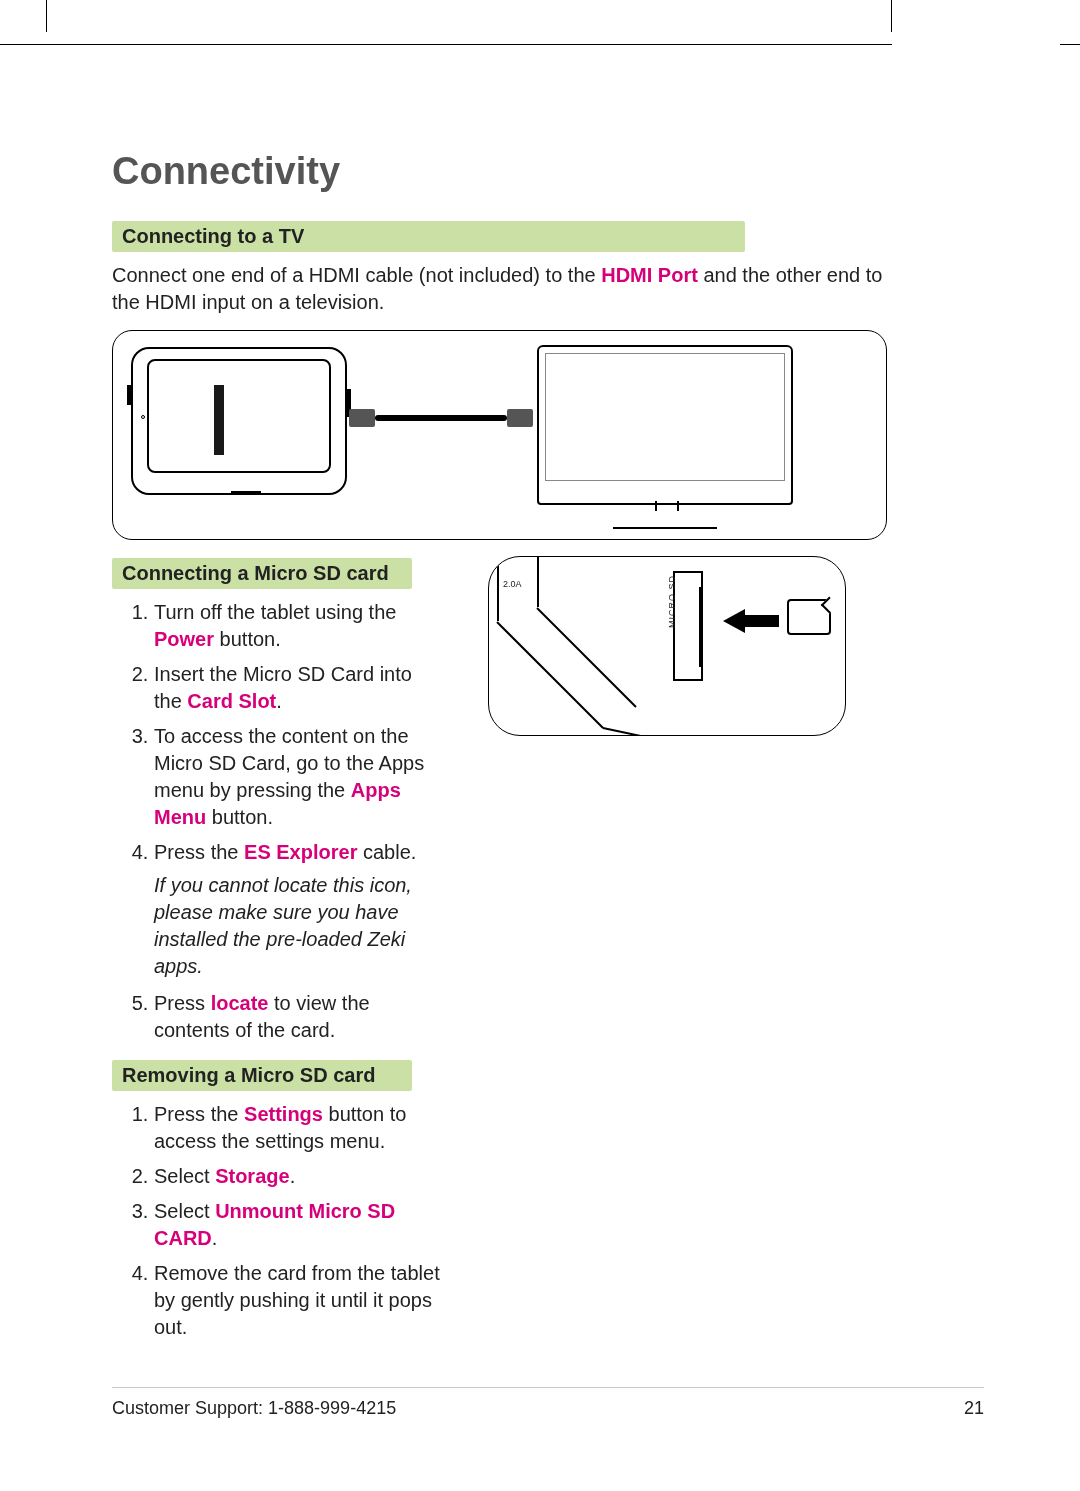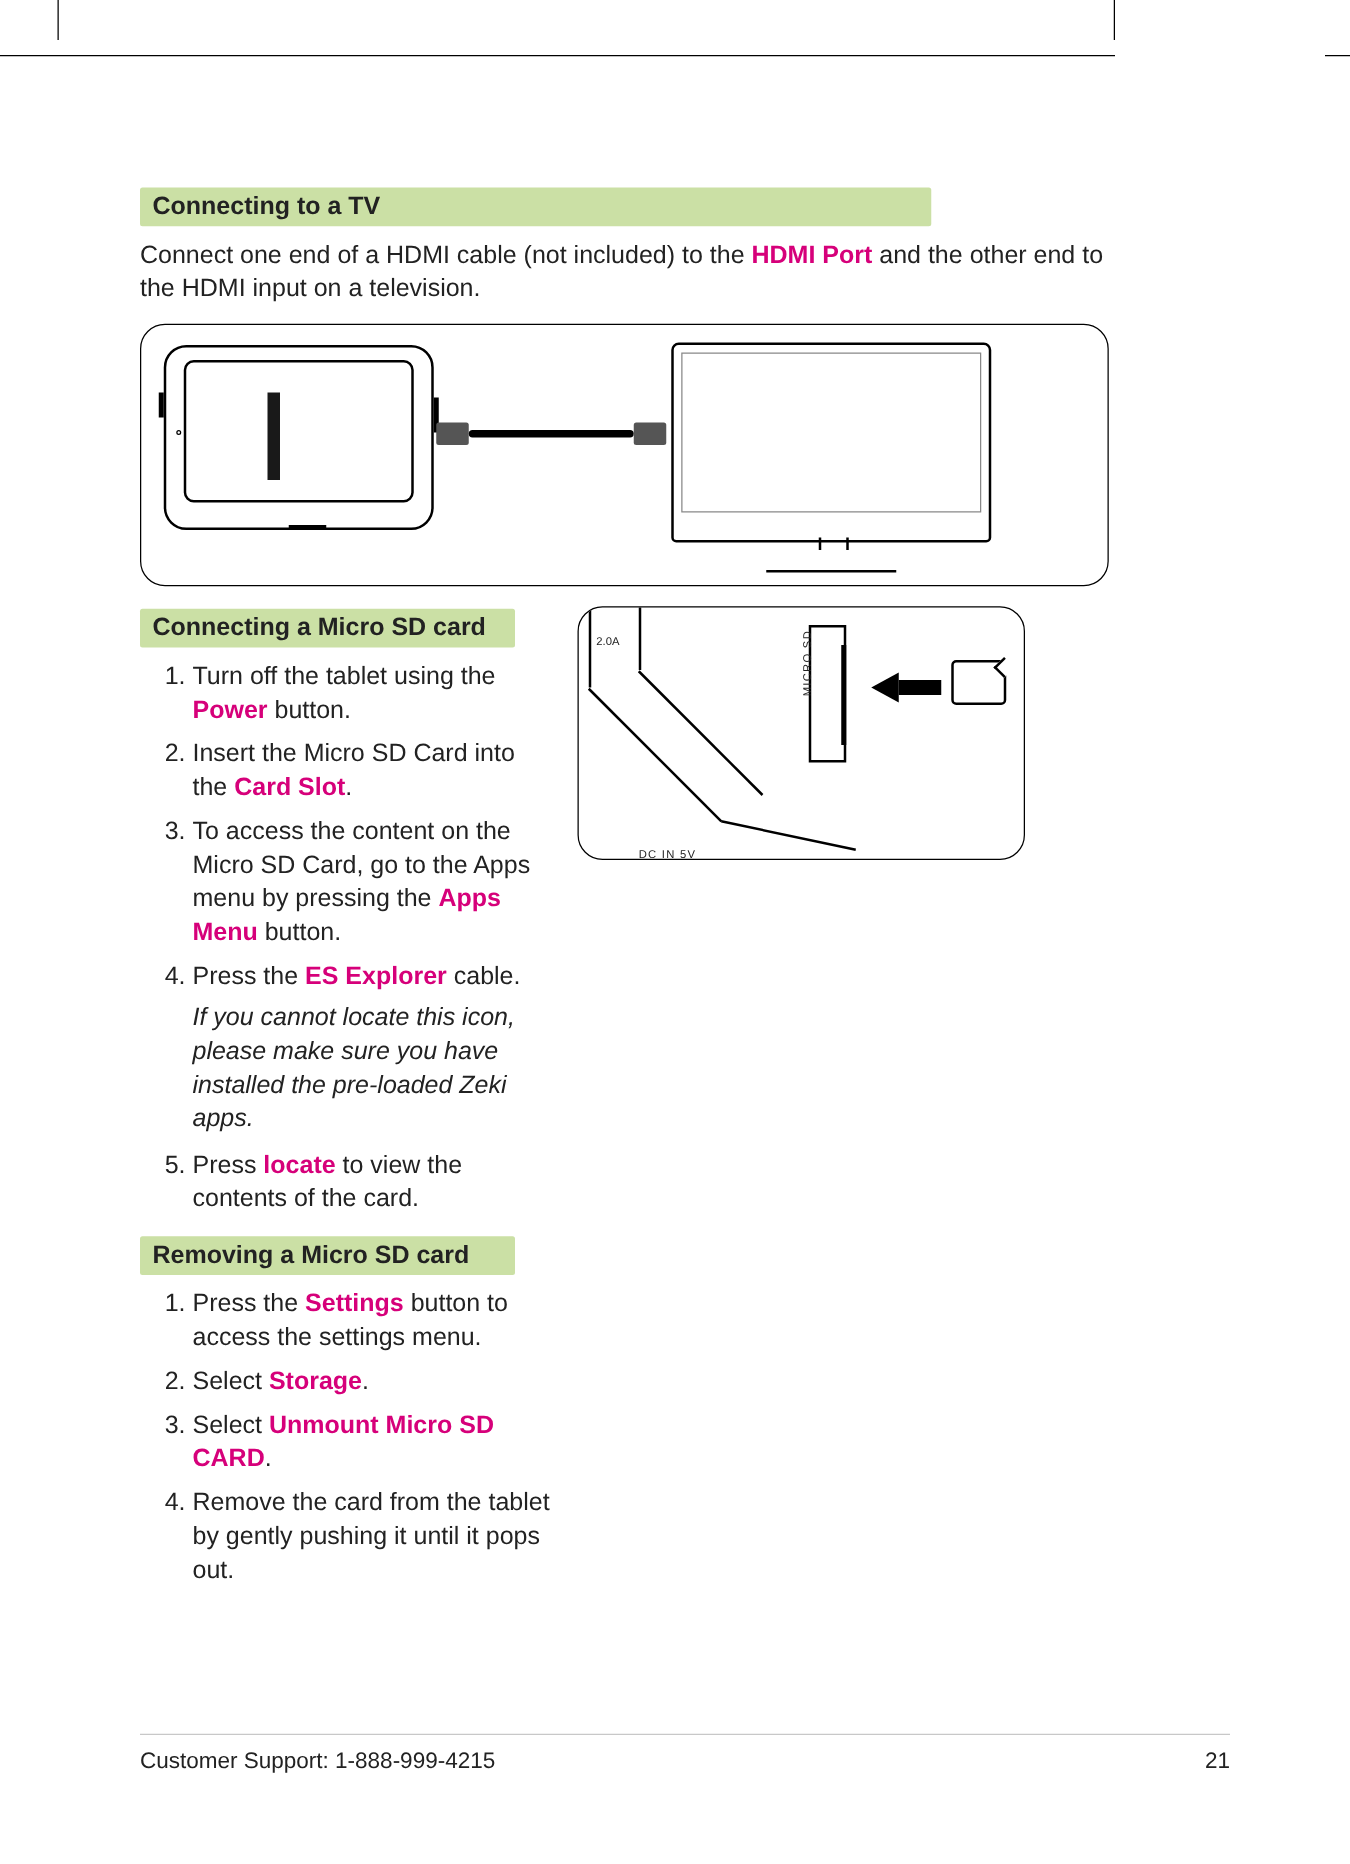--- a/index.html
+++ b/index.html
@@ -109,39 +109,40 @@
     position:absolute; left: 500px; top: 176px; width: 104px; height: 22px;
     border-bottom: 2px solid #000;
   }
   .tv-stand::before {
     content:""; position:absolute; left: 42px; top:-6px; width:20px; height:10px; border-left:2px solid #000; border-right:2px solid #000;
   }
 
   
   .cols {
     display: flex;
-    gap: 20px;
+    gap: 30px;
     align-items: flex-start;
   }
   .col-left { width: 330px; }
   .col-right { flex: 1; }
 
   ol.steps {
     margin: 10px 0 16px 0;
     padding-left: 42px;
   }
   ol.steps li { margin-bottom: 8px; }
   .note { margin: 6px 0 10px 0; }
 
   
   .sd-figure {
-    width: 358px; height: 203px;
-    border: 1.5px solid #000; border-radius: 20px;
+    width: 358px; height: 180px;
+    border: 1.5px solid #000; border-radius: 32px;
     position: relative; overflow: hidden;
     margin-top: -2px;
+    margin-left: 16px;
   }
   .sd-corner {
     position:absolute; left:-4px; top:-4px; width: 220px; height: 236px;
   }
   
   .sd-corner .edge-a { position:absolute; left:12px; top:-2px; width:2px; height:70px; background:#000; }
   .sd-corner .edge-b { position:absolute; left:12px; top:68px; width:150px; height:2px; background:#000; transform-origin:left; transform:rotate(45deg); }
   .sd-corner .edge-c { position:absolute; left:118px; top:174px; width:110px; height:2px; background:#000; transform-origin:left; transform:rotate(12deg); }
   .sd-corner .edge-d { position:absolute; left:52px; top:-2px; width:2px; height:56px; background:#000; }
   .sd-corner .edge-e { position:absolute; left:52px; top:54px; width:140px; height:2px; background:#000; transform-origin:left; transform:rotate(45deg); }
@@ -193,20 +194,21 @@
 
 <div class="page">
 
   <div class="topmarks">
     <div class="v1"></div>
       <div class="v2"></div>
       <div class="h1"></div>
       <div class="h2"></div>
   </div>
 
+  <h1 class="title">Connectivity</h1>
 
   <div class="bar full">Connecting to a TV</div>
   <p class="body">
     <span>Connect one end of a HDMI cable (not included) to the </span><span class="hl">HDMI Port</span><span> and the other end to the HDMI input on a television.</span>
   </p>
 
   <div class="tv-figure">
     <div class="tablet-outline">
       <div class="tablet-inner"></div>
       <div class="tablet-logo"></div>

